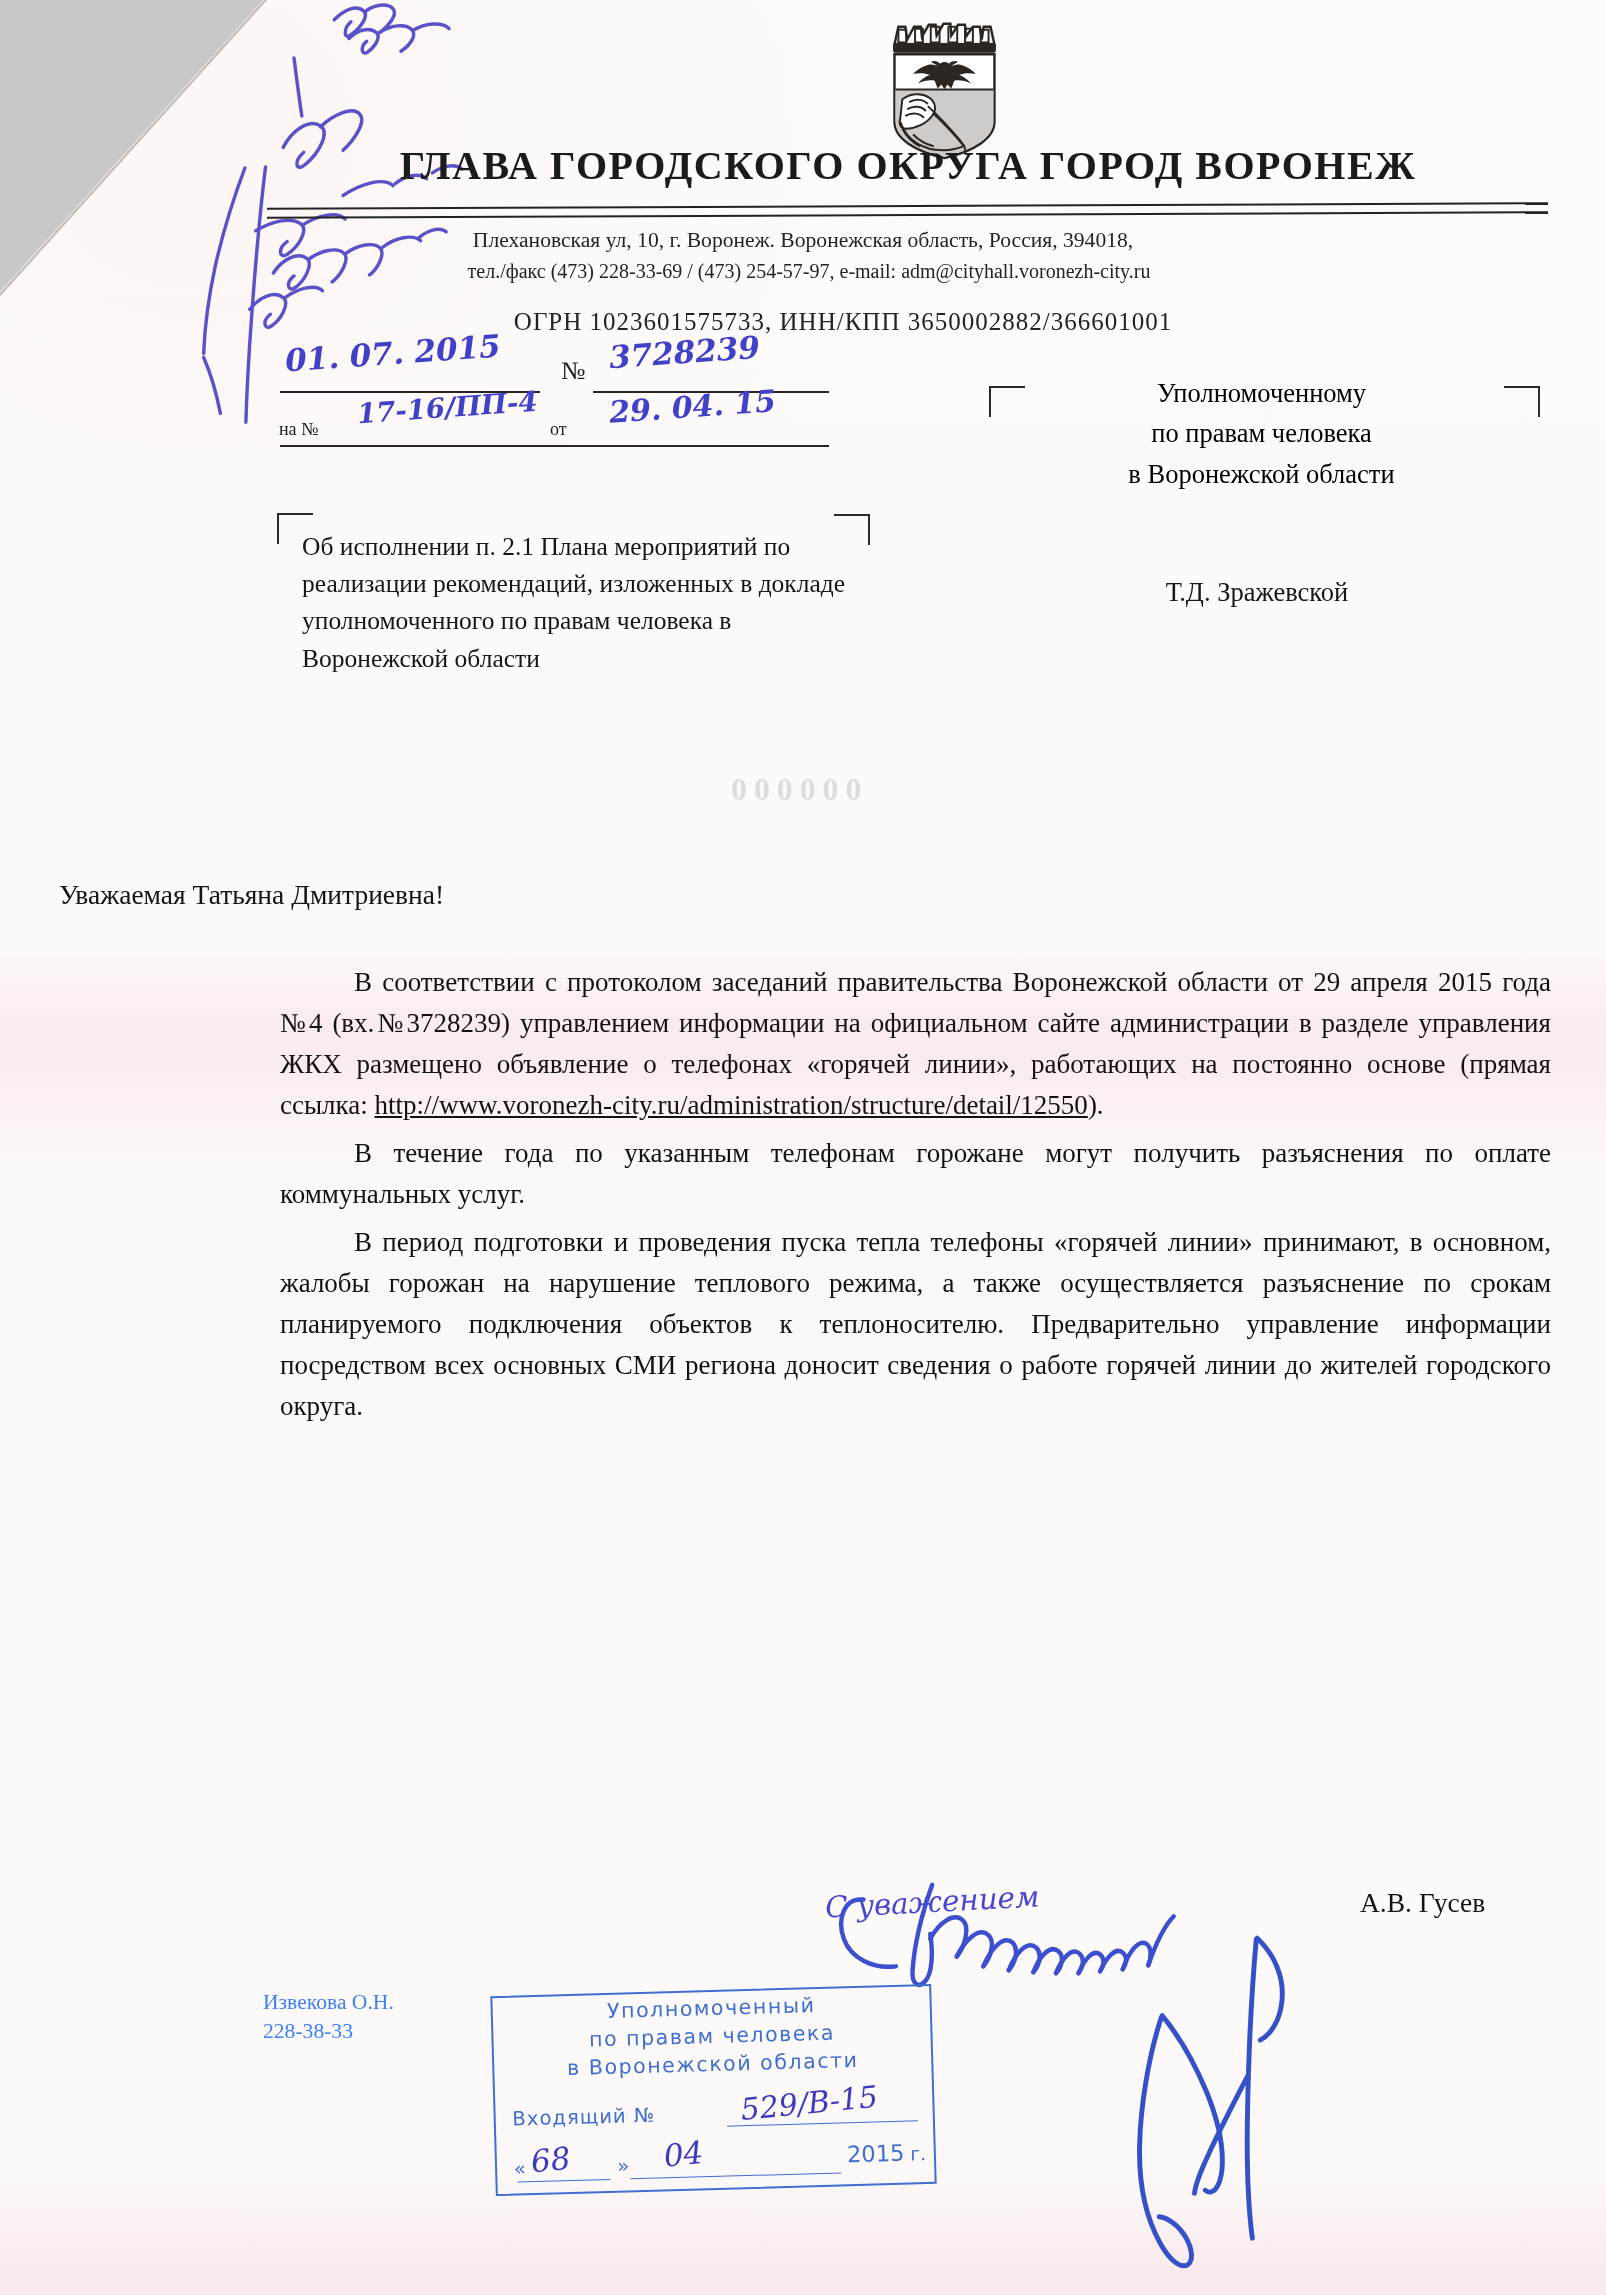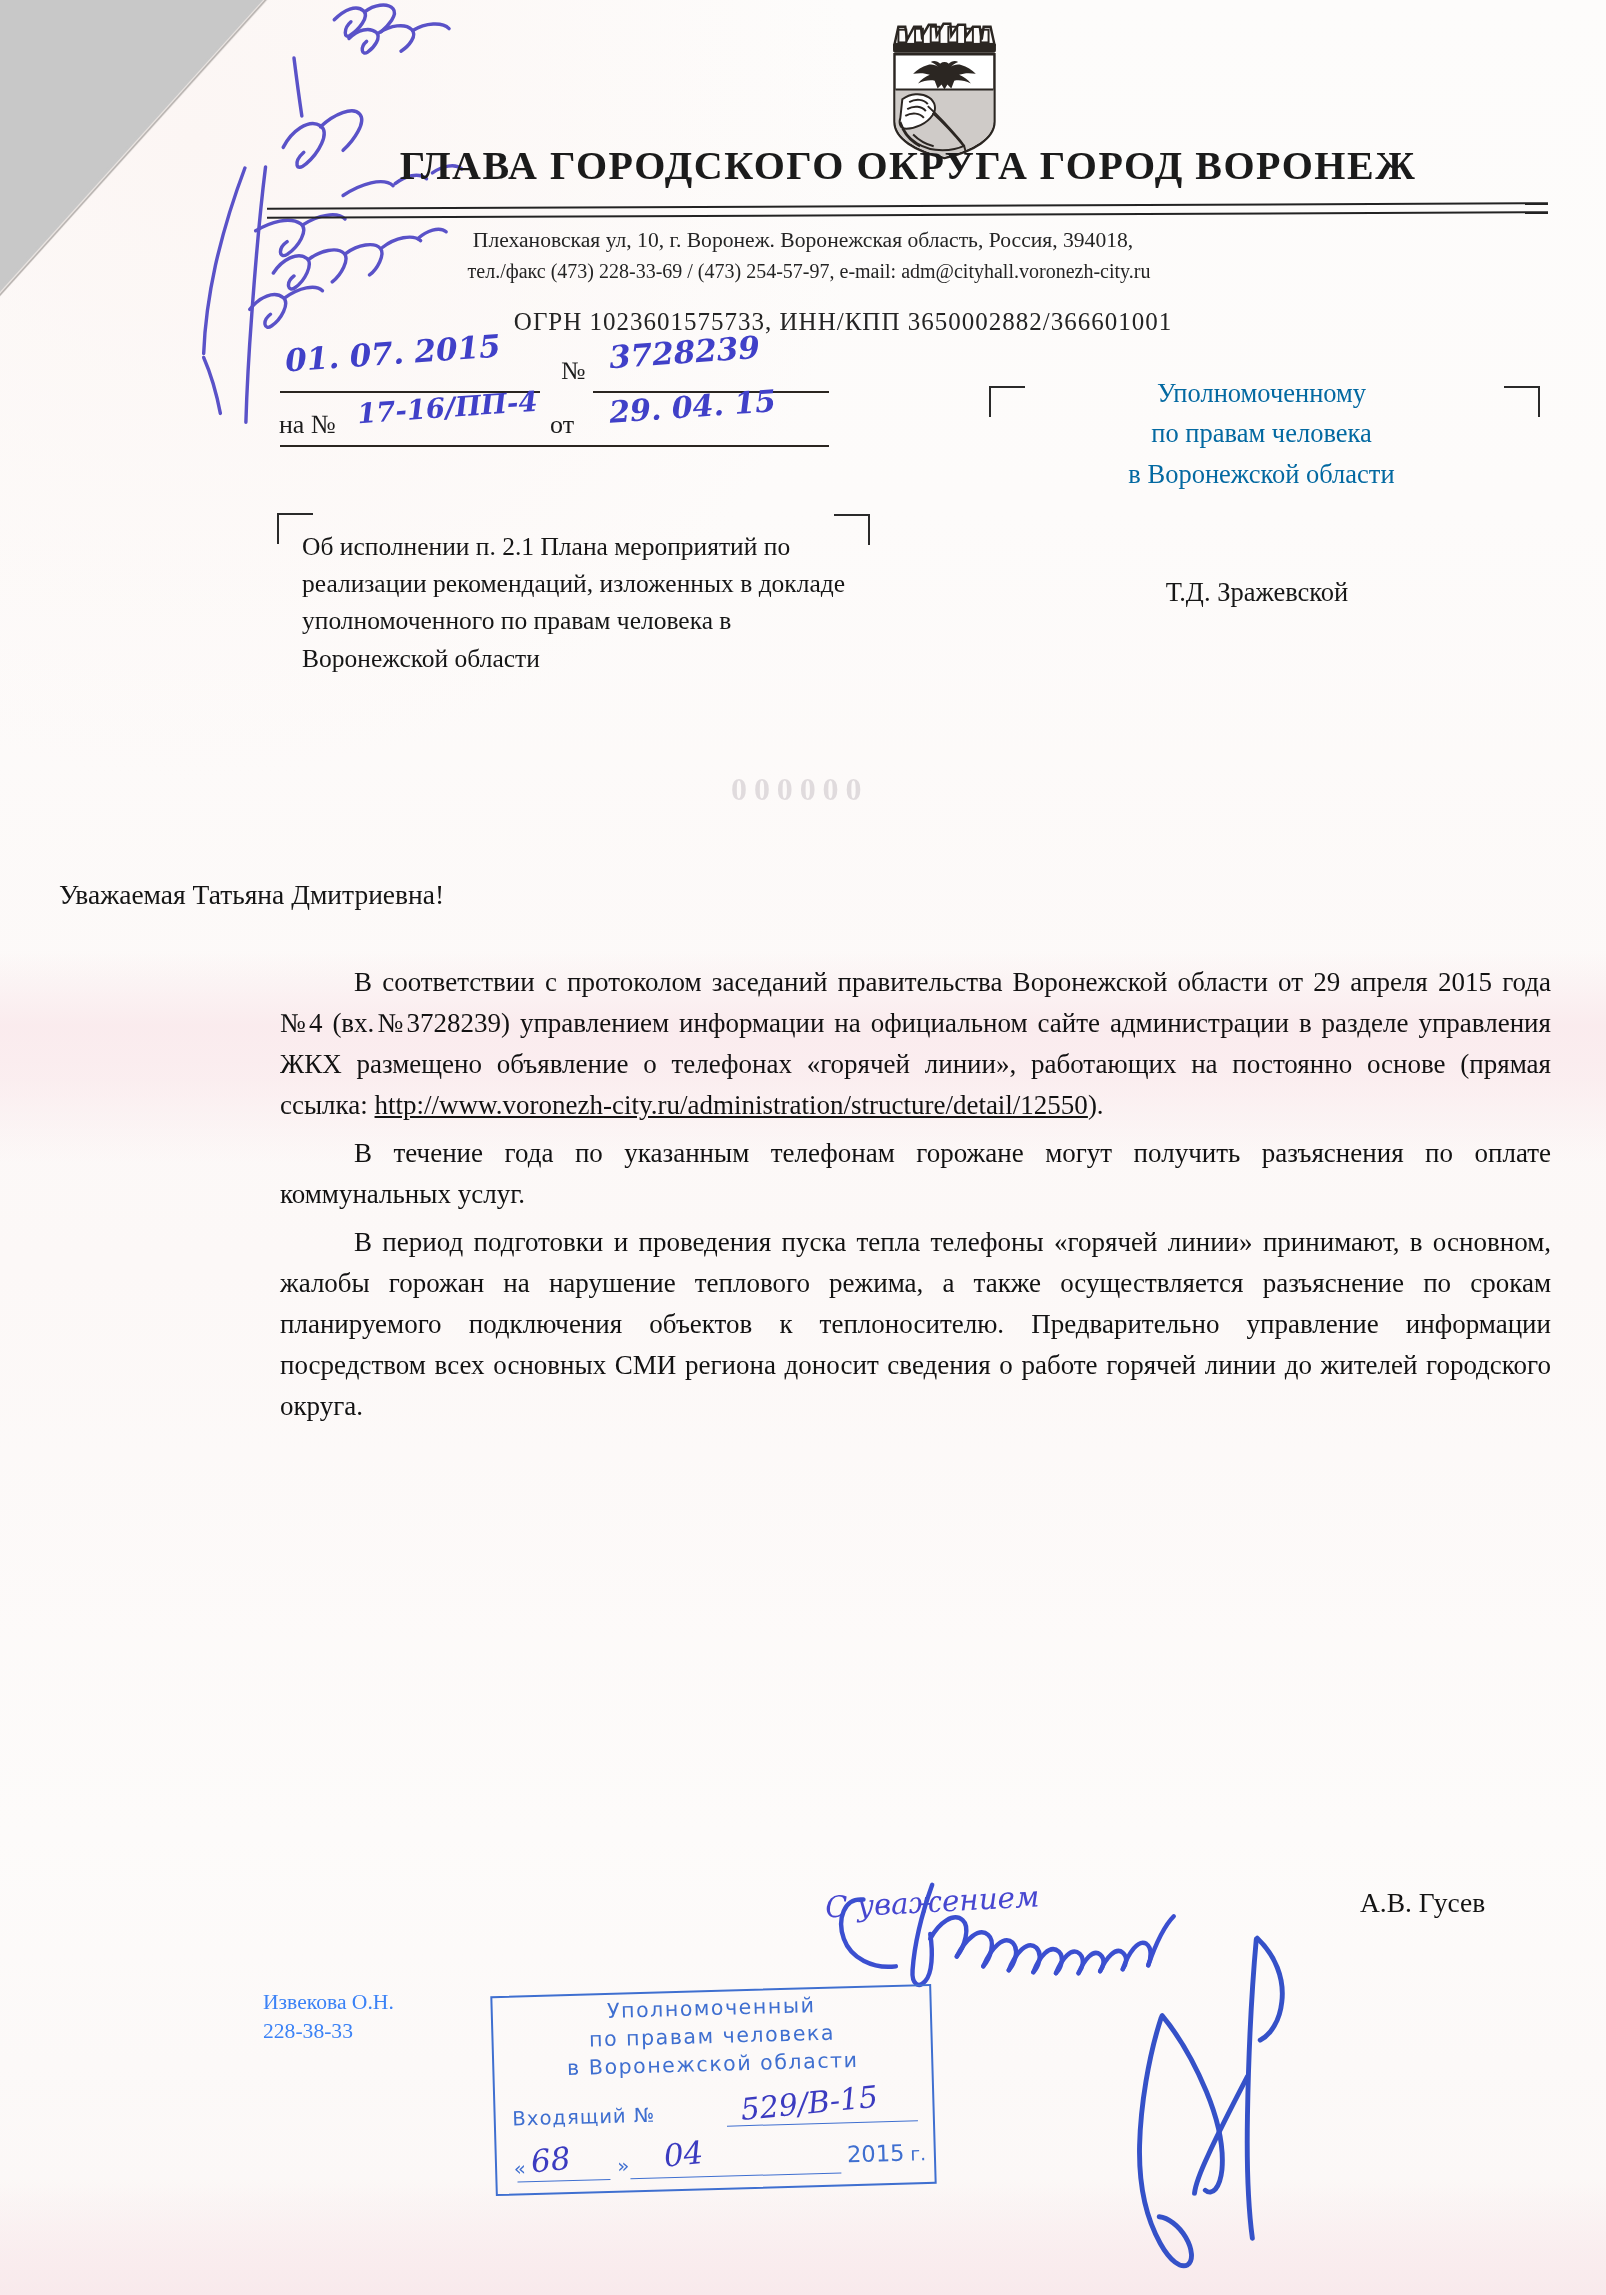--- a/index.html
+++ b/index.html
@@ -62,42 +62,42 @@
     color:#242424;
   }
   #contact1{ top:228px; font-size:21.6px; }
   #contact2{ top:260px; font-size:20px;padding-left:6px; }
   #contact3{ top:308px; font-size:25px; letter-spacing:1px;padding-left:40px; }
 
   
   #ref-block{ position:absolute; left:275px; top:339px; width:628px; }
   .ref-row{ position:relative; height:54px; }
   .ref-label{
-    position:absolute; bottom:6.9px; font-size:26px; color:#1c1c1c;
+    position:absolute; bottom:6.9px; font-size:18px; color:#1c1c1c;
   }
   .ref-rule{
     position:absolute; bottom:0; height:2px; background:#2a2520;
   }
   .hand{
     position:absolute;
     color:#4040c8;
     font-family:"DejaVu Serif", serif;
     font-style:italic;
     font-weight:bold;
     transform:rotate(-4deg);
     white-space:nowrap;
   }
 
   
   #addressee{
     position:absolute; left:972px; top:373px; width:579px;
     text-align:center;
     font-size:26.5px;
     line-height:1.52;
-    color:#0369a1;
+    color:#000000;
   }
   #addressee-name{
     position:absolute; left:982px; top:577px; width:550px;
     text-align:center; font-size:26.5px; color:#171717;
   }
   .bracket{ position:absolute; width:34px; height:29.4px; }
   .bracket.tl{ border-top:2.5px solid #2a2a2a; border-left:2.5px solid #2a2a2a; }
   .bracket.tr{ border-top:2.5px solid #2a2a2a; border-right:2.5px solid #2a2a2a; }
 
   

